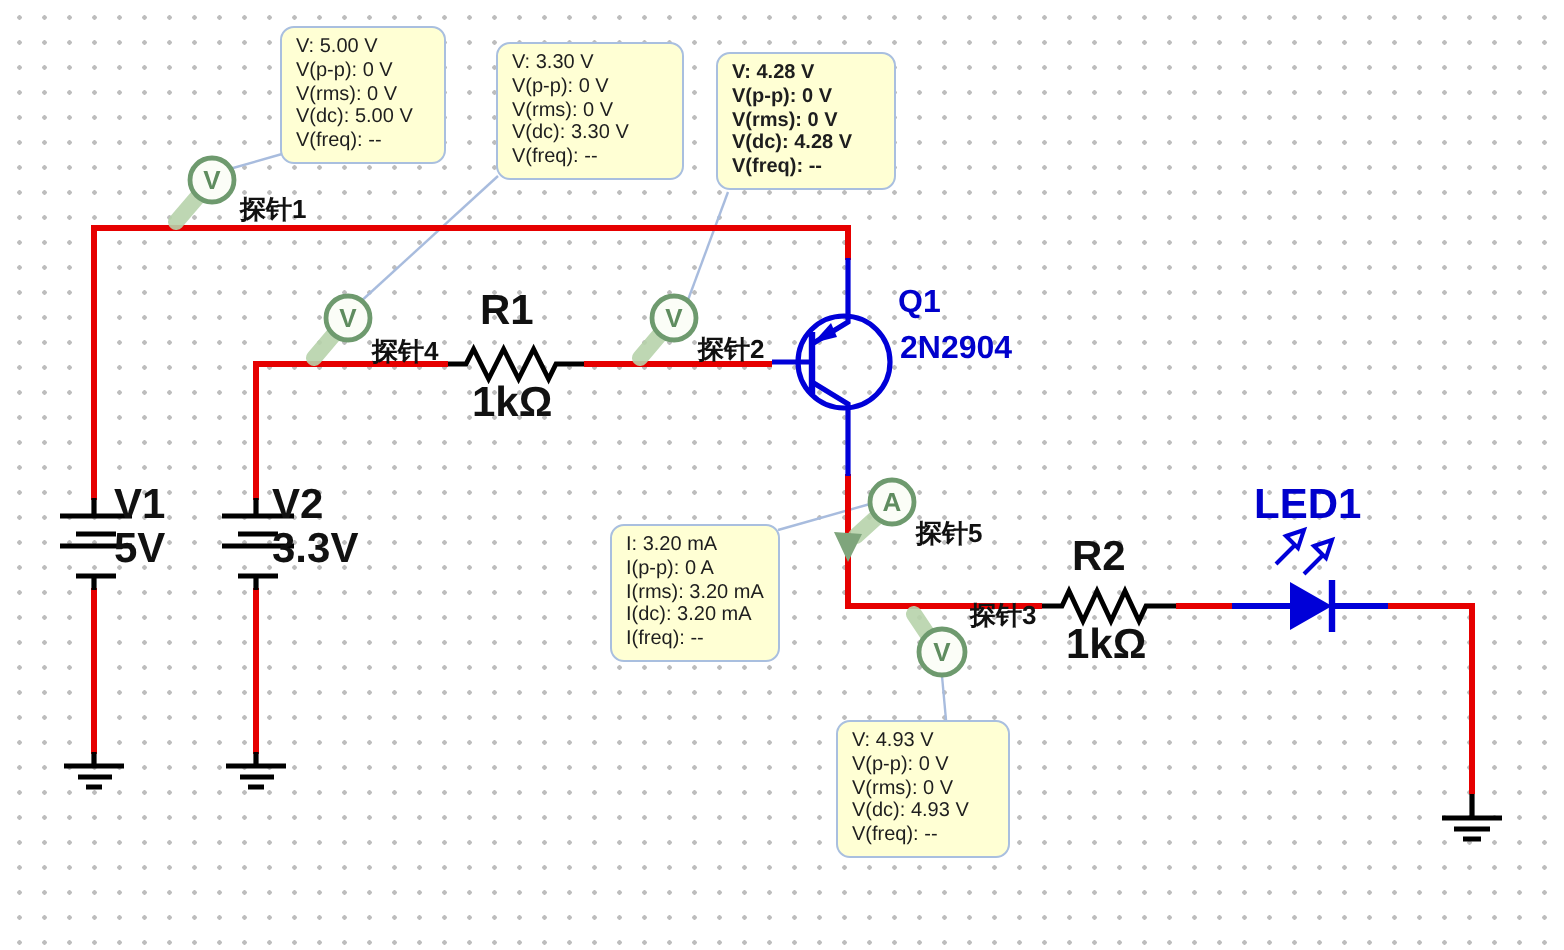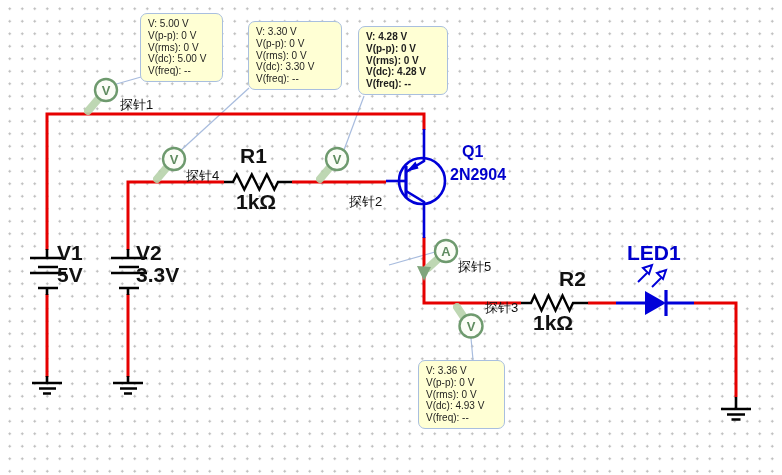--- a/index.html
+++ b/index.html
@@ -15,21 +15,21 @@
   .ann{
     position:absolute;z-index:3;box-sizing:border-box;
     background:#FFFFD4;border:1px solid #A9BFDF;border-radius:7px;
     padding:4px 7px;font-size:10px;line-height:11.8px;color:#1e1e1e;
     white-space:nowrap;
   }
   .lbl{position:absolute;z-index:2;white-space:nowrap;color:#111;}
   .ref{font-weight:bold;font-size:21px;}
   .blue{color:#0000CC;}
   .q{font-size:16px;}
-  .probe-lbl{font-size:13px;font-weight:normal;}
+  .probe-lbl{font-size:13px;font-weight:bold;}
 </style>
 </head>
 <body>
 
 <div id="canvas">
 
   <svg id="circuit-svg" width="782" height="475" viewBox="0 0 782 475">
 
     <g stroke="#A8BCDE" stroke-width="1.2" fill="none">
       <line x1="141" y1="77" x2="113" y2="85"></line>
@@ -140,39 +140,46 @@
     <div>V(dc): 3.30 V</div>
     <div>V(freq): --</div>
   </div>
   <div class="ann" style="left:358px;top:26px;width:90px;font-weight:bold;">
     <div>V: 4.28 V</div>
     <div>V(p-p): 0 V</div>
     <div>V(rms): 0 V</div>
     <div>V(dc): 4.28 V</div>
     <div>V(freq): --</div>
   </div>
+  <div class="ann" style="left:305px;top:262px;width:85px;">
+    <div>I: 3.20 mA</div>
+    <div>I(p-p): 0 A</div>
+    <div>I(rms): 3.20 mA</div>
+    <div>I(dc): 3.20 mA</div>
+    <div>I(freq): --</div>
+  </div>
   <div class="ann" style="left:418px;top:360px;width:87px;">
-    <div>V: 3.36 V</div>
+    <div>V: 4.93 V</div>
     <div>V(p-p): 0 V</div>
     <div>V(rms): 0 V</div>
     <div>V(dc): 4.93 V</div>
     <div>V(freq): --</div>
   </div>
 
   <div class="lbl probe-lbl" style="left:120px;top:96px;">探针1</div>
   <div class="lbl probe-lbl" style="left:186px;top:167px;">探针4</div>
-  <div class="lbl probe-lbl" style="left:349px;top:166px;margin-top:27px;">探针2</div>
+  <div class="lbl probe-lbl" style="left:349px;top:166px;">探针2</div>
   <div class="lbl probe-lbl" style="left:458px;top:258px;text-align:right;">探针5</div>
   <div class="lbl probe-lbl" style="left:485px;top:299px;">探针3</div>
 
   <div class="lbl ref" style="left:57px;top:241px;">V1</div>
   <div class="lbl ref" style="left:57px;top:263px;">5V</div>
   <div class="lbl ref" style="left:136px;top:241px;">V2</div>
   <div class="lbl ref" style="left:136px;top:263px;">3.3V</div>
   <div class="lbl ref" style="left:240px;top:144px;">R1</div>
   <div class="lbl ref" style="left:236px;top:190px;">1kΩ</div>
-  <div class="lbl ref" style="left:536px;top:267px;margin-left:23px;">R2</div>
+  <div class="lbl ref" style="left:536px;top:267px;">R2</div>
   <div class="lbl ref" style="left:533px;top:311px;">1kΩ</div>
-  <div class="lbl ref blue q" style="left:462px;top:143px;">Q1</div>
+  <div class="lbl ref blue q" style="left:449px;top:143px;">Q1</div>
   <div class="lbl ref blue q" style="left:450px;top:166px;">2N2904</div>
   <div class="lbl ref blue" style="left:627px;top:241px;">LED1</div>
 
 </div>
 
 </body></html>

